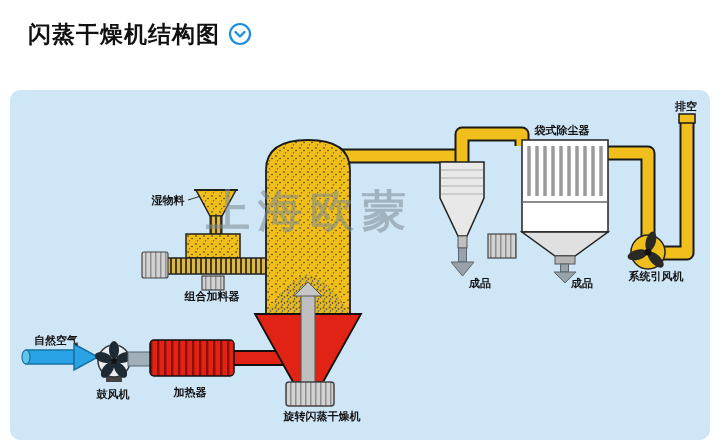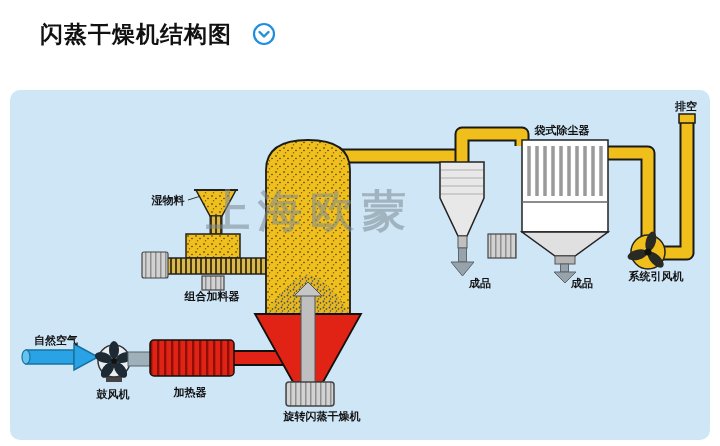--- a/index.html
+++ b/index.html
@@ -1,18 +1,18 @@
 <!DOCTYPE html>
 <html><head>
 <meta charset="utf-8">
 <style>
   html,body{margin:0;padding:0;background:#ffffff;}
   .page{position:relative;width:720px;height:446px;background:#ffffff;font-family:"Liberation Sans",sans-serif;overflow:hidden;}
   .header{display:flex;align-items:center;gap:8px;padding:16px 0 0 28px;height:52px;box-sizing:border-box;}
-  .header h1{margin:12px;font-size:23px;font-weight:bold;color:#111;letter-spacing:1px;}
+  .header h1{margin:0;font-size:23px;font-weight:bold;color:#111;letter-spacing:1px;}
   .chev{display:inline-flex;align-items:center;}
   .panel{position:absolute;left:10px;top:90px;width:700px;height:350px;background:#cfe6f7;border-radius:10px;}
   .panel svg{display:block;width:700px;height:350px;}
   .lbl{font-family:"Liberation Sans",sans-serif;font-size:11px;font-weight:bold;fill:#111;}
   .wm{font-family:"Liberation Serif",serif;font-size:44px;font-weight:bold;fill:#7f8b94;opacity:.55;letter-spacing:8px;}
 </style>
 </head>
 <body>
 
 <div class="page">

